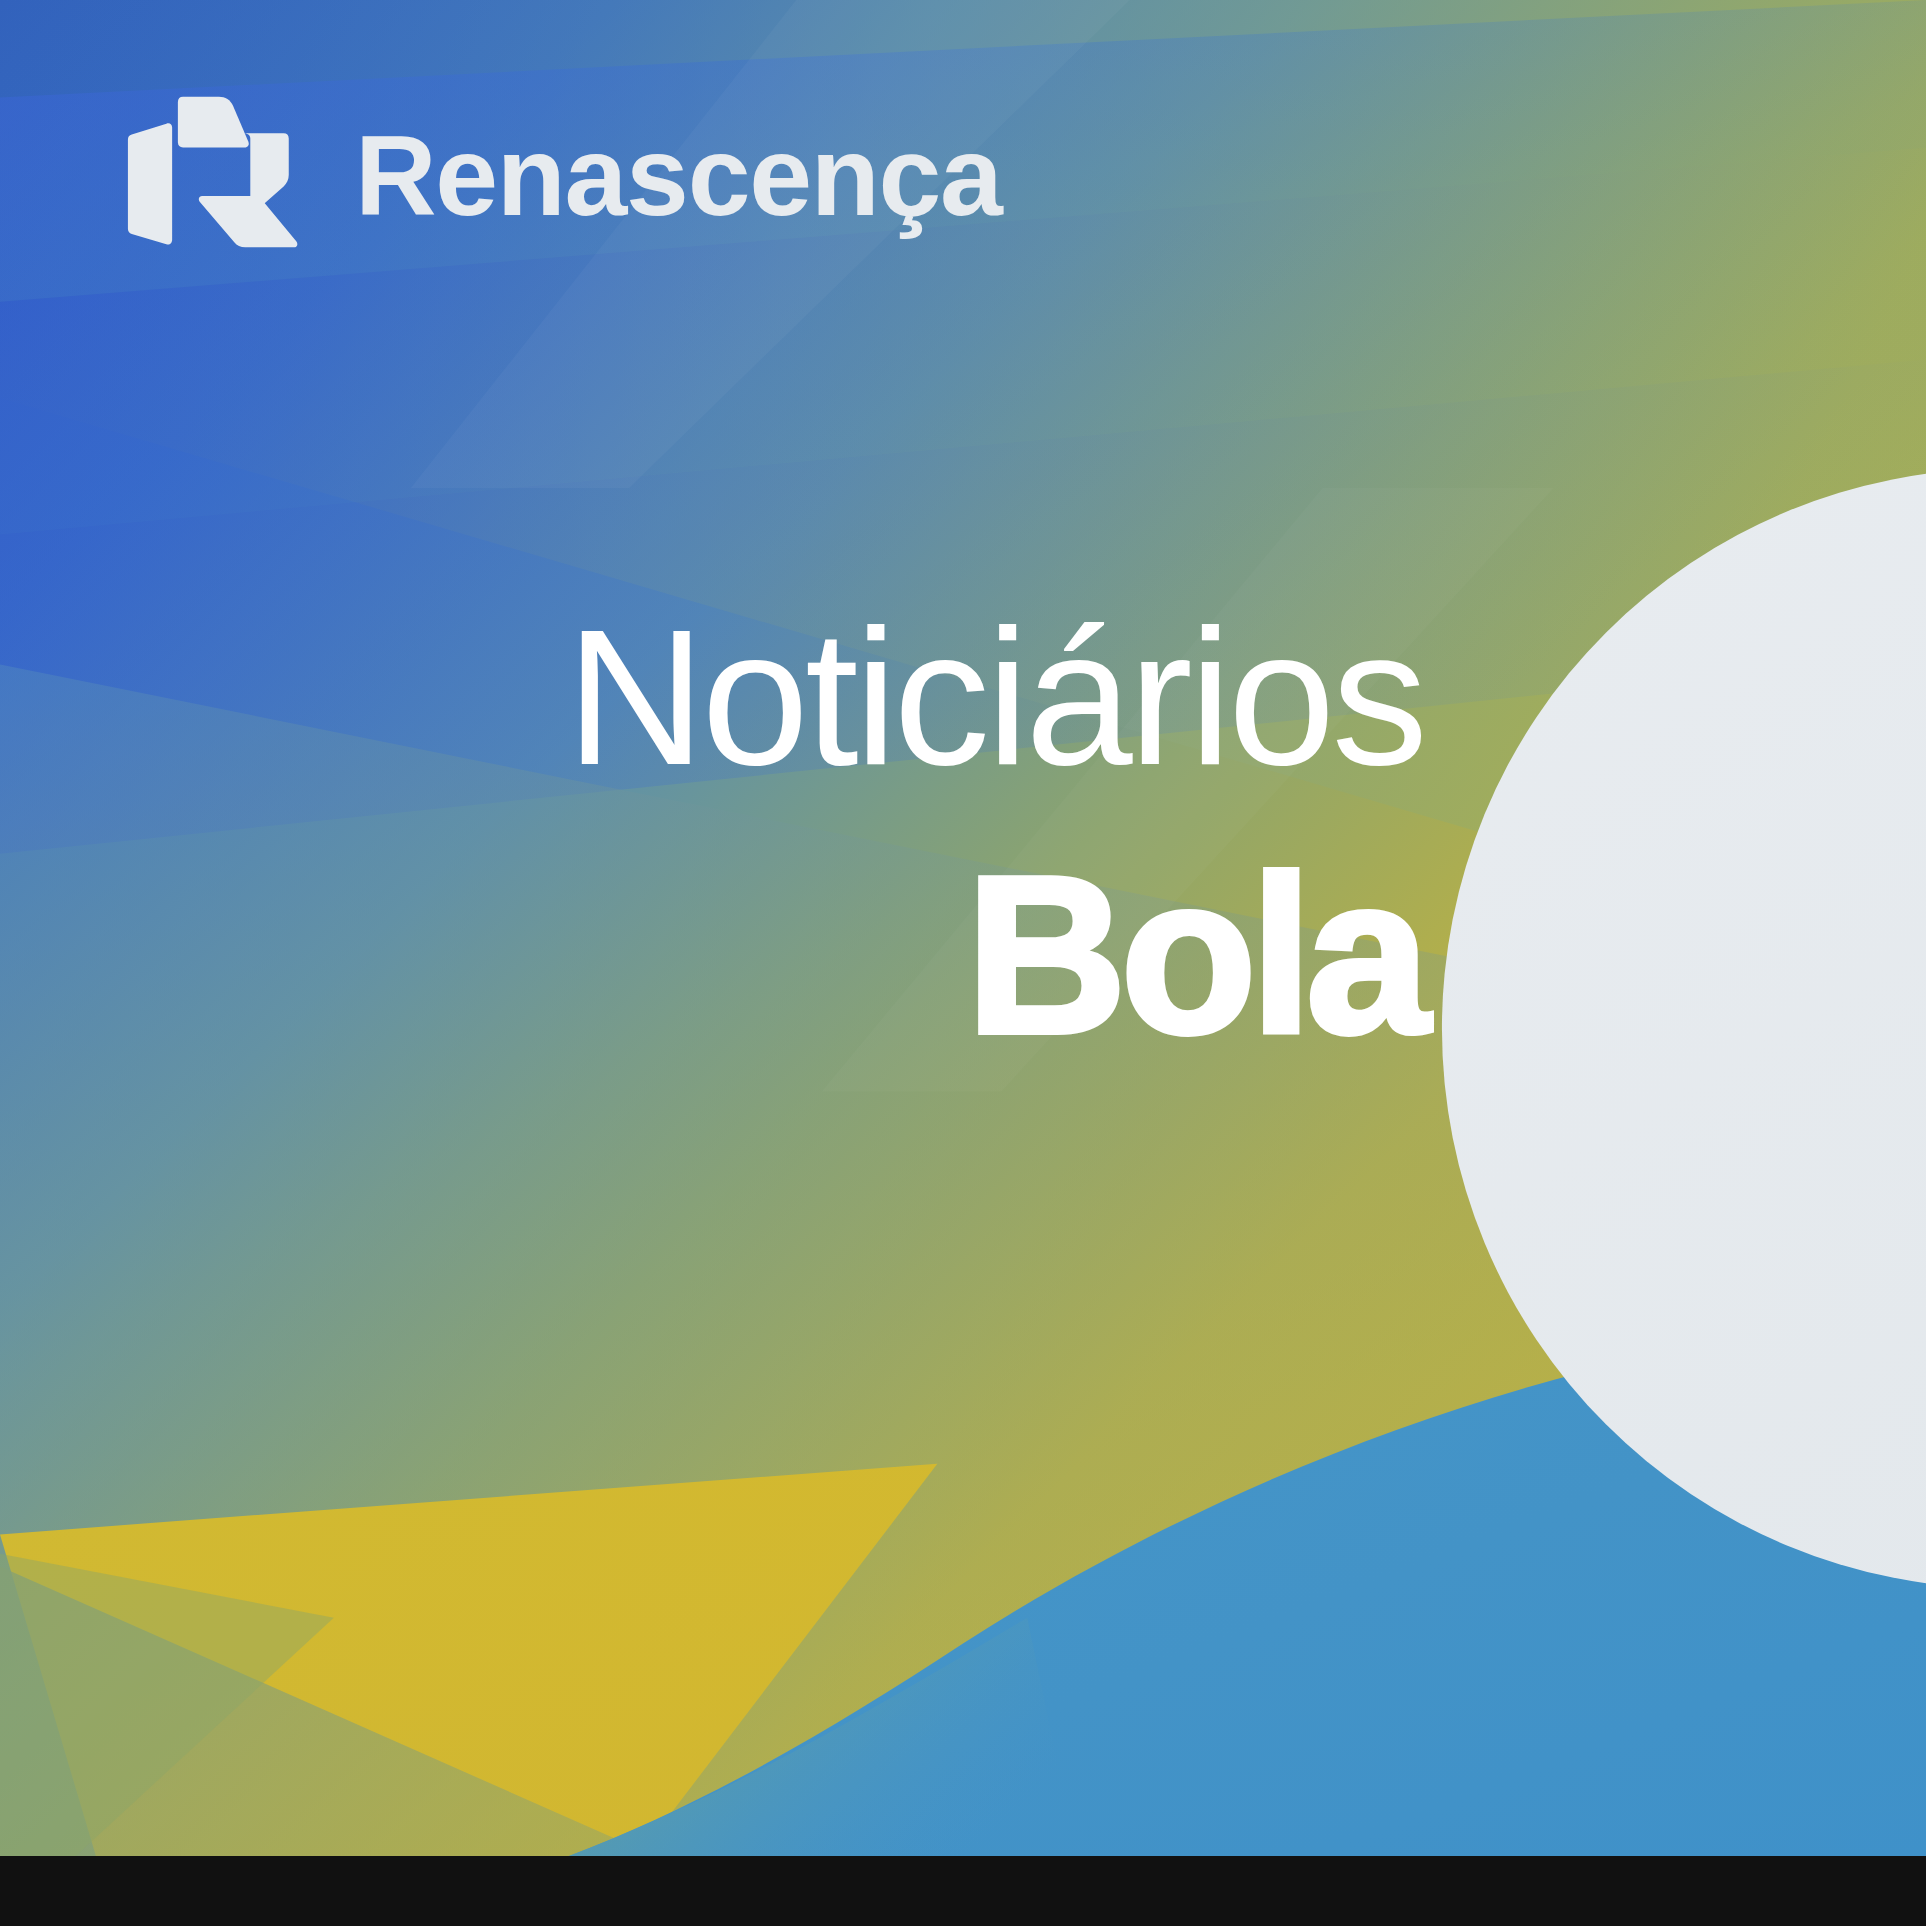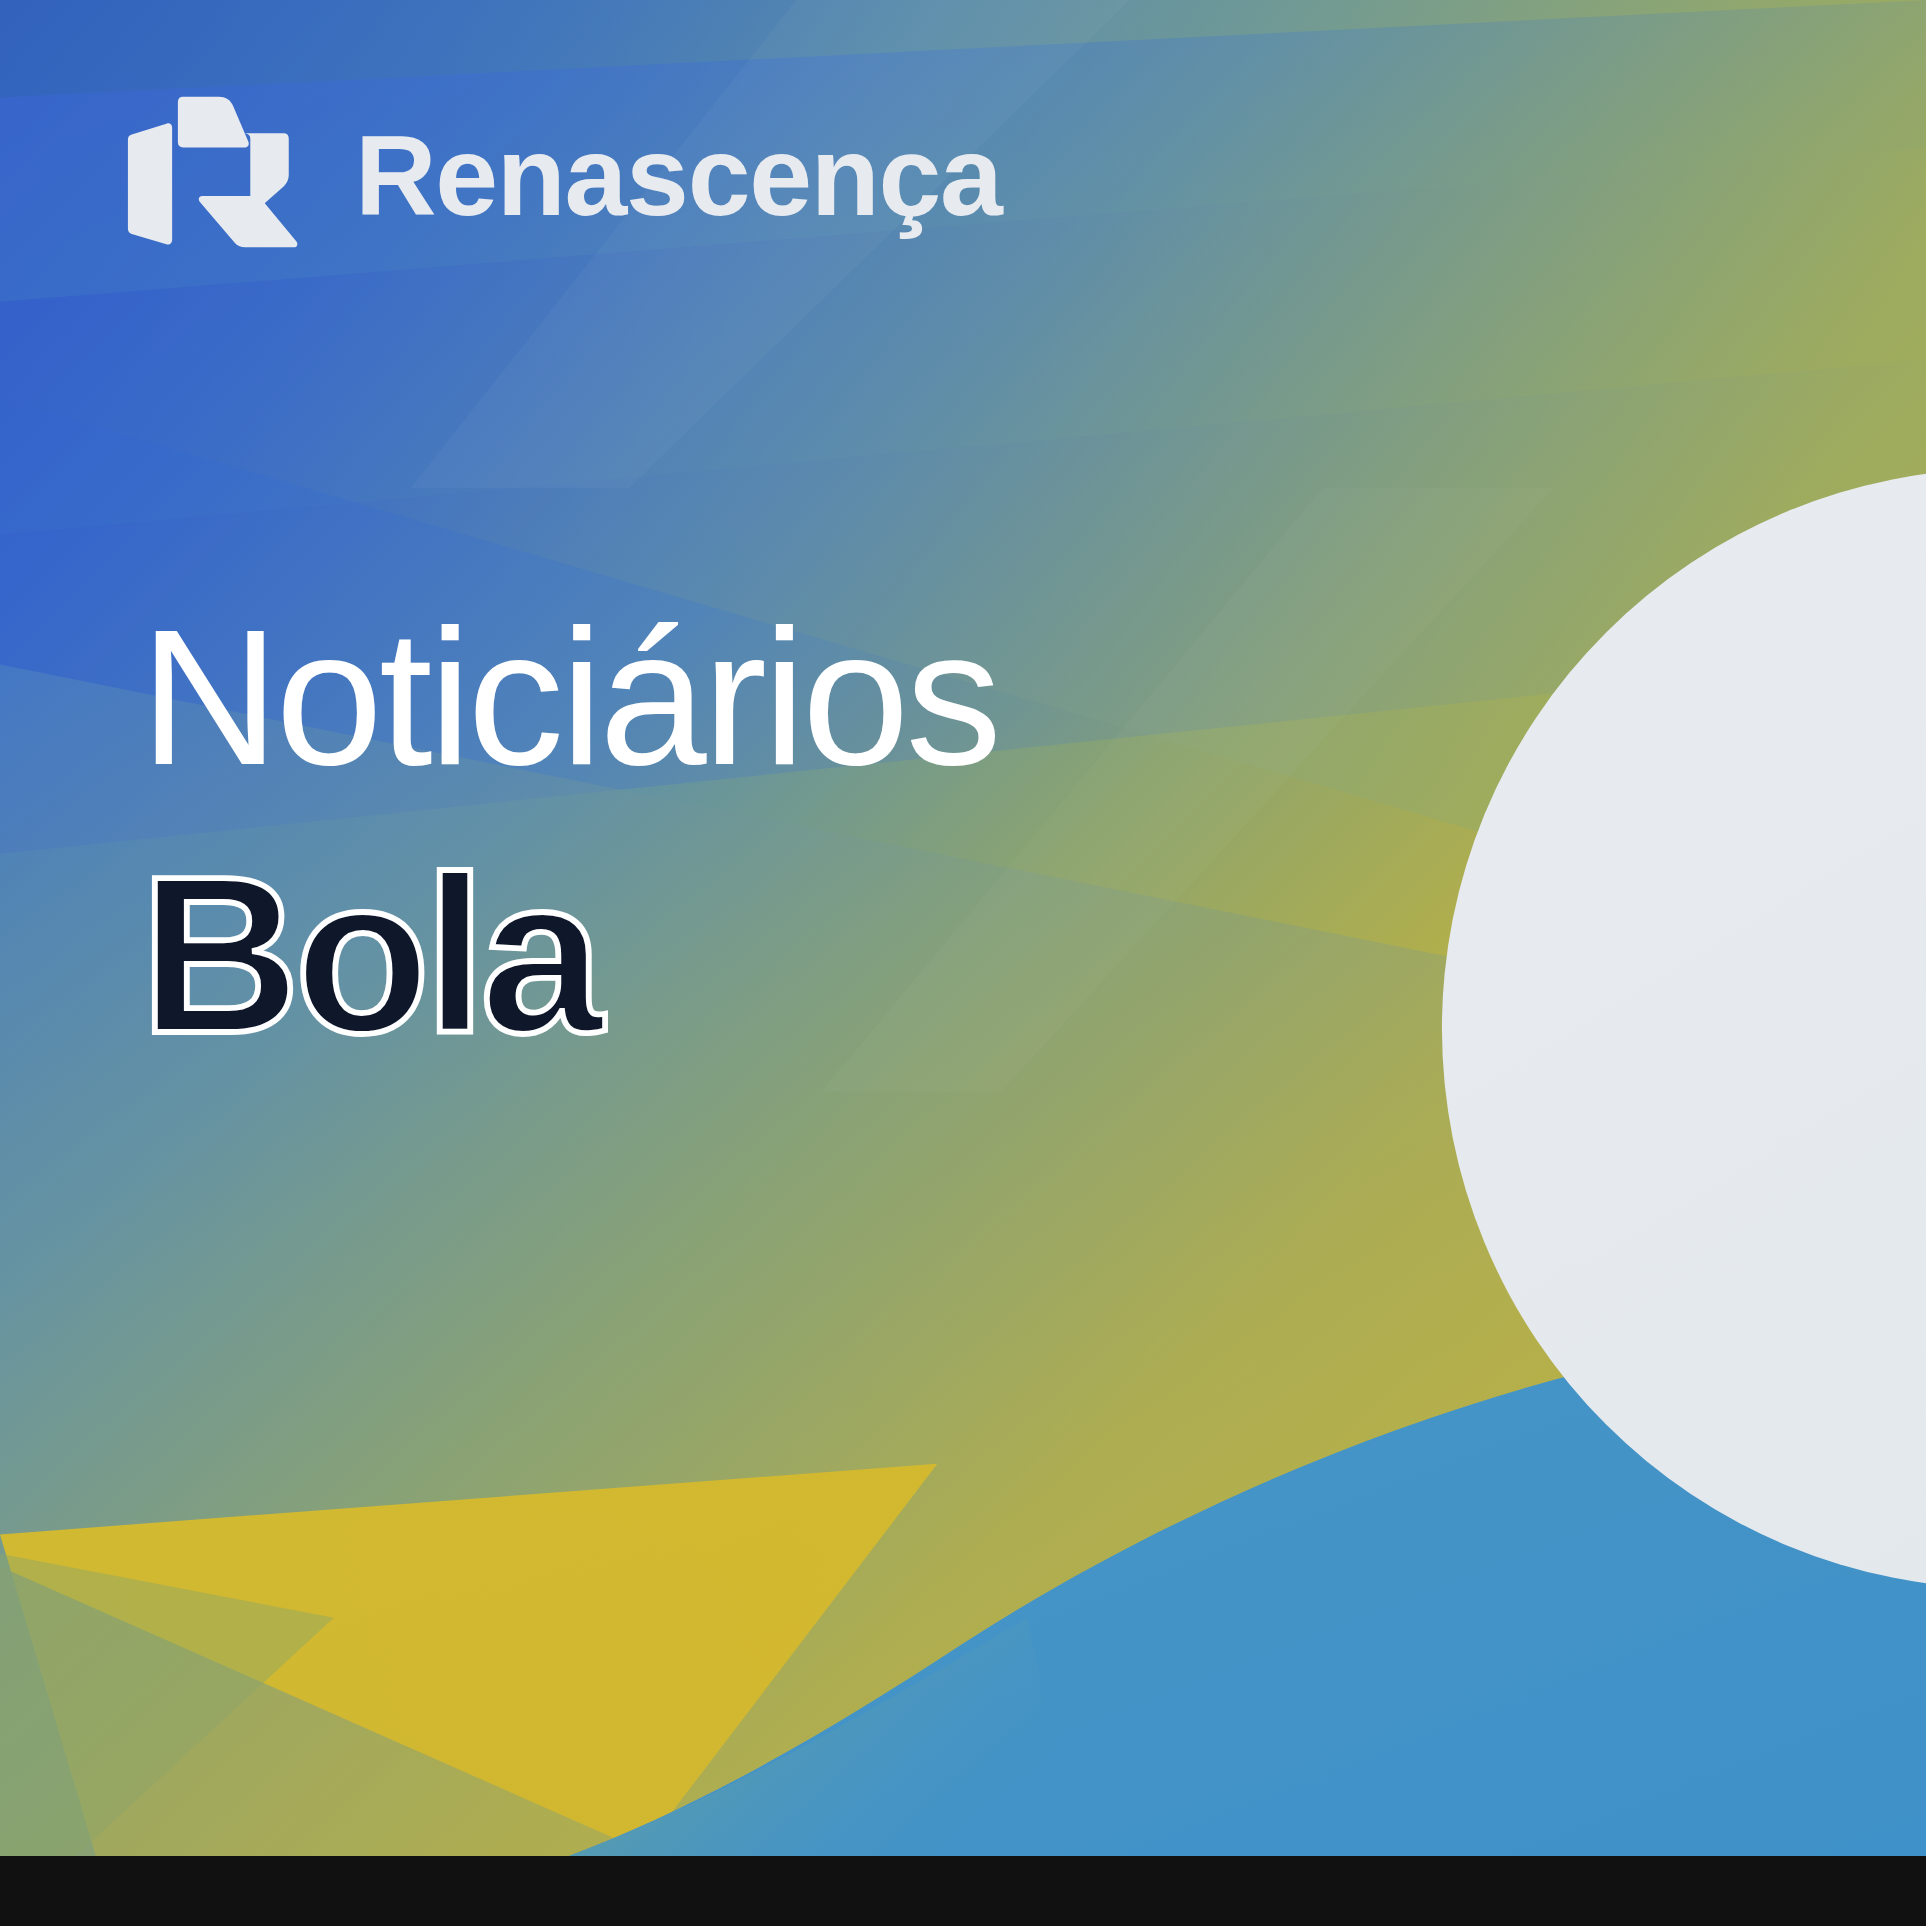--- a/index.html
+++ b/index.html
@@ -33,32 +33,33 @@
     position:relative;
     top:2.6px;
   }
 
   
   .titleblock{
     position:absolute;
     left:140px;
     top:597px;
     width:1284px;
+    text-align:right;
   }
   .kicker{
     color:#FFFFFF;
     font-size:193px;
     font-weight:400;
     line-height:1.04;
     letter-spacing:-3.9px;
     white-space:nowrap;
     margin:0;
   }
   .showtitle{
-    color:#0f172a;
+    color:#ffffff;
     font-size:222px;
     font-weight:700;
     line-height:1.06;
     letter-spacing:-5.8px;
     margin:0;
     margin-top:40px;
     white-space:nowrap;
     -webkit-text-stroke:5.8px #FFFFFF;
   }
   .showtitle .line{display:block;}

